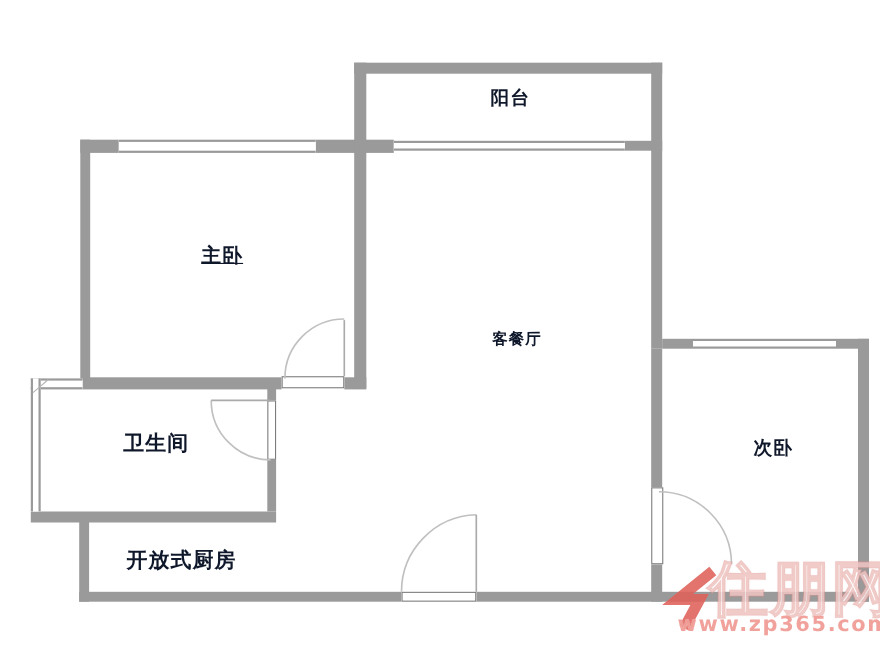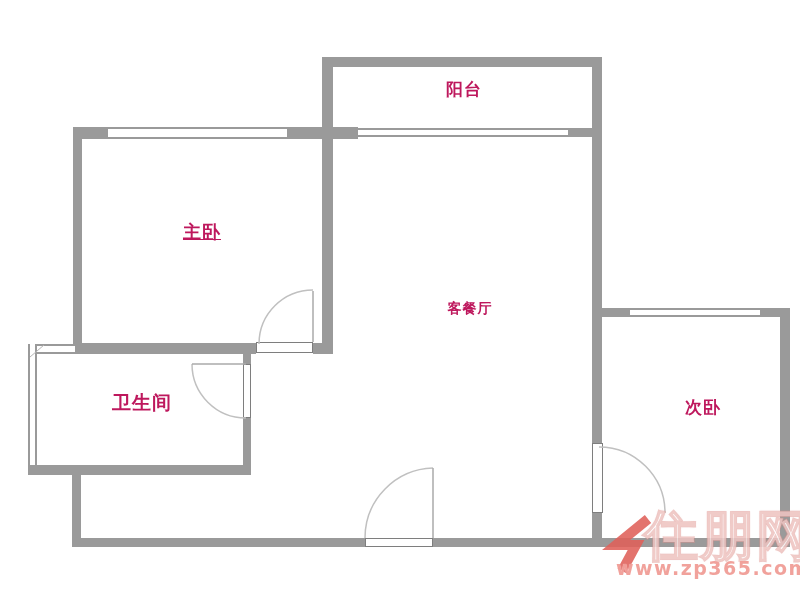--- a/index.html
+++ b/index.html
@@ -6,21 +6,21 @@
   #plan{
     position:relative;width:800px;height:600px;background:#fff;overflow:hidden;
     font-family:"DejaVu Sans",sans-serif;
   }
   .wall{position:absolute;background:#9a9a9a;}
   .win-h{position:absolute;background:#fff;border-top:2px solid #9a9a9a;border-bottom:2px solid #9a9a9a;box-sizing:border-box;}
   .win-v{position:absolute;background:#fff;border-left:2px solid #9a9a9a;border-right:2px solid #9a9a9a;box-sizing:border-box;}
   .door{position:absolute;background:#fff;border:1px solid #7e7e7e;box-sizing:border-box;}
   .room-label{
     position:absolute;transform:translate(-50%,-50%);
-    font-weight:bold;color:#be185d;white-space:nowrap;letter-spacing:1px;
+    font-weight:bold;color:#0f172a;white-space:nowrap;letter-spacing:1px;
   }
   #arc-layer{position:absolute;left:0;top:0;width:800px;height:600px;pointer-events:none;}
   #watermark{position:absolute;left:596px;top:505px;width:204px;height:95px;opacity:0.88;}
   #wm-logo{position:absolute;left:6px;top:6px;}
   #wm-name{
     position:absolute;left:48px;top:4px;
     font-size:54px;font-weight:bold;letter-spacing:2px;line-height:1;
     color:#ffffff;-webkit-text-stroke:1.5px rgba(224,148,142,0.55);
     text-shadow:0 0 2px rgba(210,140,135,0.35);white-space:nowrap;
   }
@@ -77,20 +77,21 @@
     <path d="M365,538 A70,70 0 0 1 433,468" fill="none" stroke="#c0c0c0" stroke-width="1.5"></path>
     <line x1="433" y1="468" x2="433" y2="538" stroke="#aaaaaa" stroke-width="1.5"></line>
     <path d="M599,447 A66,66 0 0 1 665,513" fill="none" stroke="#c0c0c0" stroke-width="1.5"></path>
     <line x1="30" y1="357" x2="44" y2="345" stroke="#b5b5b5" stroke-width="1"></line>
   </svg>
 
   <div class="room-label" style="left:464px;top:89px;font-size:17px;">阳台</div>
   <div class="room-label" style="left:202px;top:232px;font-size:18px;text-decoration:underline;">主卧</div>
   <div class="room-label" style="left:470px;top:309px;font-size:14px;">客餐厅</div>
   <div class="room-label" style="left:142px;top:403px;font-size:19px;">卫生间</div>
+  <div class="room-label" style="left:165px;top:509px;font-size:19px;">开放式厨房</div>
   <div class="room-label" style="left:703px;top:407px;font-size:17px;text-align:right;">次卧</div>
 
   <div id="watermark">
     <svg id="wm-logo" width="50" height="64" viewBox="0 0 50 64" xmlns="http://www.w3.org/2000/svg">
       <path d="M46 8 L14 34 L34 34 L20 60" fill="none" stroke="#e0605a" stroke-width="10" stroke-linejoin="miter"></path>
     </svg>
     <div id="wm-name">住朋网</div>
     <div id="wm-url">www.zp365.com</div>
   </div>
 

